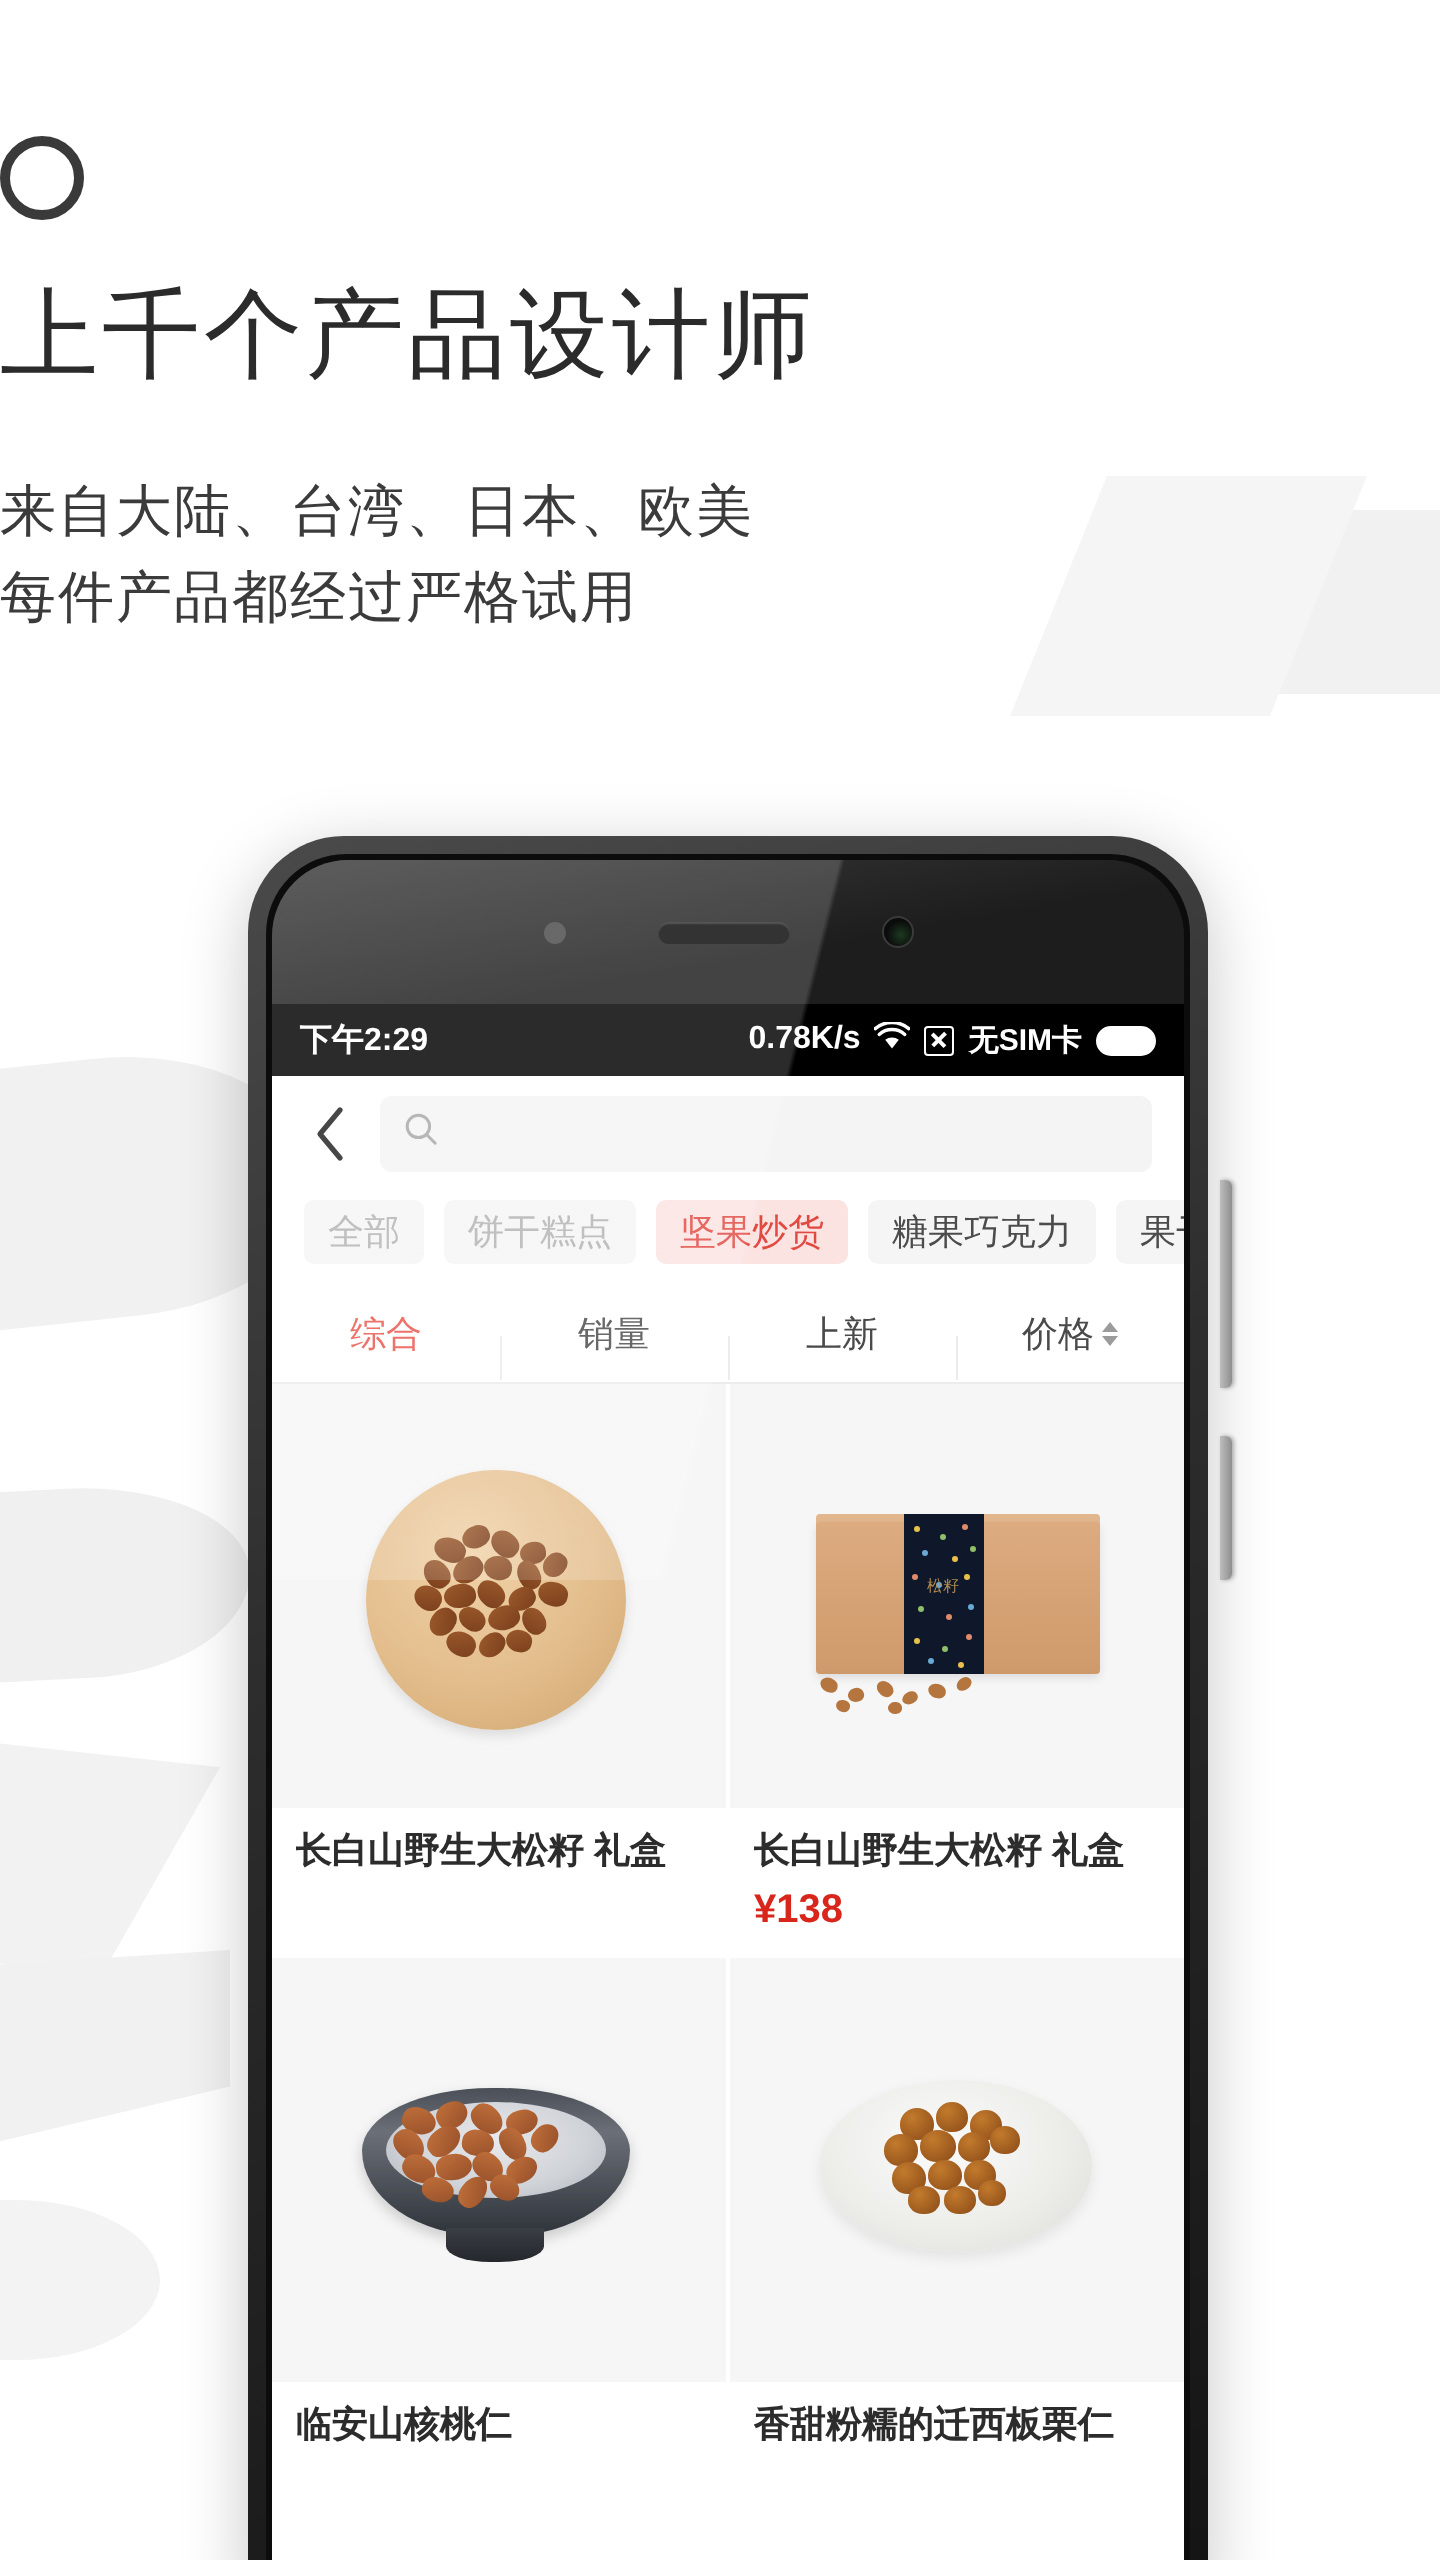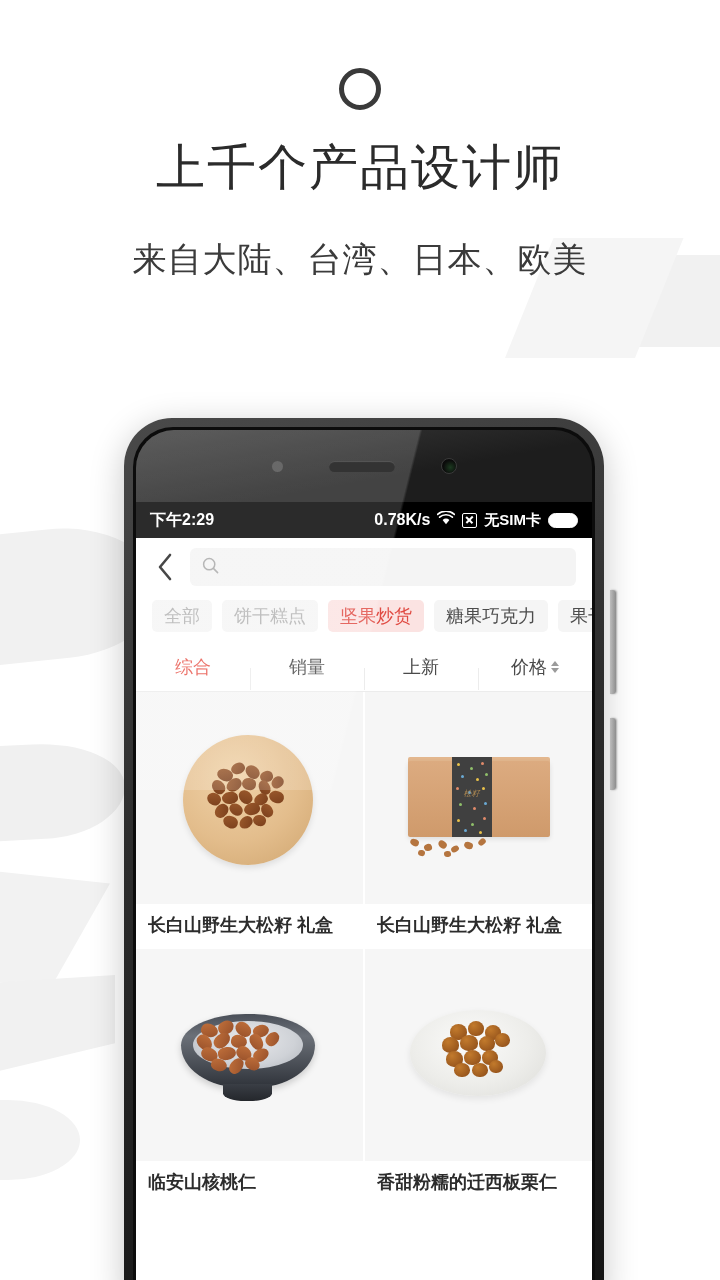--- a/index.html
+++ b/index.html
@@ -61,40 +61,40 @@
   .bg-swoosh-e {
     position: absolute;
     left: -40px; top: 1100px; width: 120px; height: 80px;
     background: #f3f3f3;
     border-radius: 0 60% 60% 0 / 0 50% 50% 0;
   }
 
   
   .hero {
     position: absolute; left: 0; top: 0; width: 720px;
-    text-align: center;
+    text-align: left;
   }
   .hero-logo {
     margin-top: 68px;
     width: 42px; height: 42px;
     border: 5px solid #3a3a3a;
     border-radius: 50%;
     display: inline-block;
   }
   .hero-title {
     margin-top: 24px;
     font-size: 49px;
     font-weight: 400;
     color: #2b2b2b;
     letter-spacing: 2px;
     line-height: 1.2;
   }
   .hero-sub {
     margin-top: 36px;
-    font-size: 34px;
+    font-size: 28px;
     font-weight: 400;
     color: #3b3b3b;
     line-height: 1.55;
     letter-spacing: 1px;
   }
 
   
   .phone {
     position: absolute;
     left: 124px; top: 418px;
@@ -335,23 +335,22 @@
     box-shadow: 0 2px 5px rgba(0,0,0,0.10);
   }
   .kraft-lid {
     position: absolute; left: 14px; top: 44px;
     width: 142px; height: 9px;
     background: #e3b78e; border-radius: 2px 2px 0 0;
   }
   .kraft-band {
     position: absolute; left: 58px; top: 44px;
     width: 40px; height: 80px;
-    background: #404040;
-    overflow: hidden;
-    font-style: italic;
+    background: #0f172a;
+    overflow: hidden;
   }
   .kraft-band .dot {
     position: absolute; width: 3px; height: 3px; border-radius: 50%;
   }
   .kraft-label {
     position: absolute; left: 50%; top: 46%;
     transform: translate(-50%,-50%);
     font-size: 8px; color: #b08a52; letter-spacing: 0; line-height: 1.1;
     text-align: center;
   }
@@ -411,20 +410,21 @@
     <div class="bg-swoosh-c"></div>
     <div class="bg-swoosh-d"></div>
     <div class="bg-swoosh-e"></div>
   </div>
 
   <div class="hero">
     <div class="hero-logo"></div>
     <div class="hero-title">上千个产品设计师</div>
     <div class="hero-sub">
       <div>来自大陆、台湾、日本、欧美</div>
+      <div>每件产品都经过严格试用</div>
     </div>
   </div>
 
   <div class="phone">
     <div class="side-btn volume"></div>
     <div class="side-btn power"></div>
 
     <div class="phone-inner">
       <div class="phone-glass">
         <div class="phone-gloss"></div>
@@ -563,20 +563,21 @@
                   <div class="spill" style="left:44px;top:128px;width:9px;height:7px;transform:rotate(36deg)"></div>
                   <div class="spill" style="left:57px;top:133px;width:8px;height:6px;transform:rotate(-30deg)"></div>
                   <div class="spill" style="left:70px;top:129px;width:9px;height:7px;transform:rotate(14deg)"></div>
                   <div class="spill" style="left:84px;top:126px;width:8px;height:6px;transform:rotate(-42deg)"></div>
                   <div class="spill" style="left:24px;top:137px;width:7px;height:6px;transform:rotate(10deg)"></div>
                   <div class="spill" style="left:50px;top:138px;width:7px;height:6px;transform:rotate(-8deg)"></div>
                 </div>
               </div>
               <div class="card-body">
                 <div class="p-title">长白山野生大松籽 礼盒</div>
+                <div class="p-price">¥138</div>
               </div>
             </div>
 
             <div class="card">
               <div class="card-img">
                 <div class="art">
                   <div class="bowl-dark">
                     <div class="bowl-inner"></div>
                   </div>
                   <div class="walnut" style="left:36px;top:54px;width:17px;height:13px;transform:rotate(20deg)"></div>

